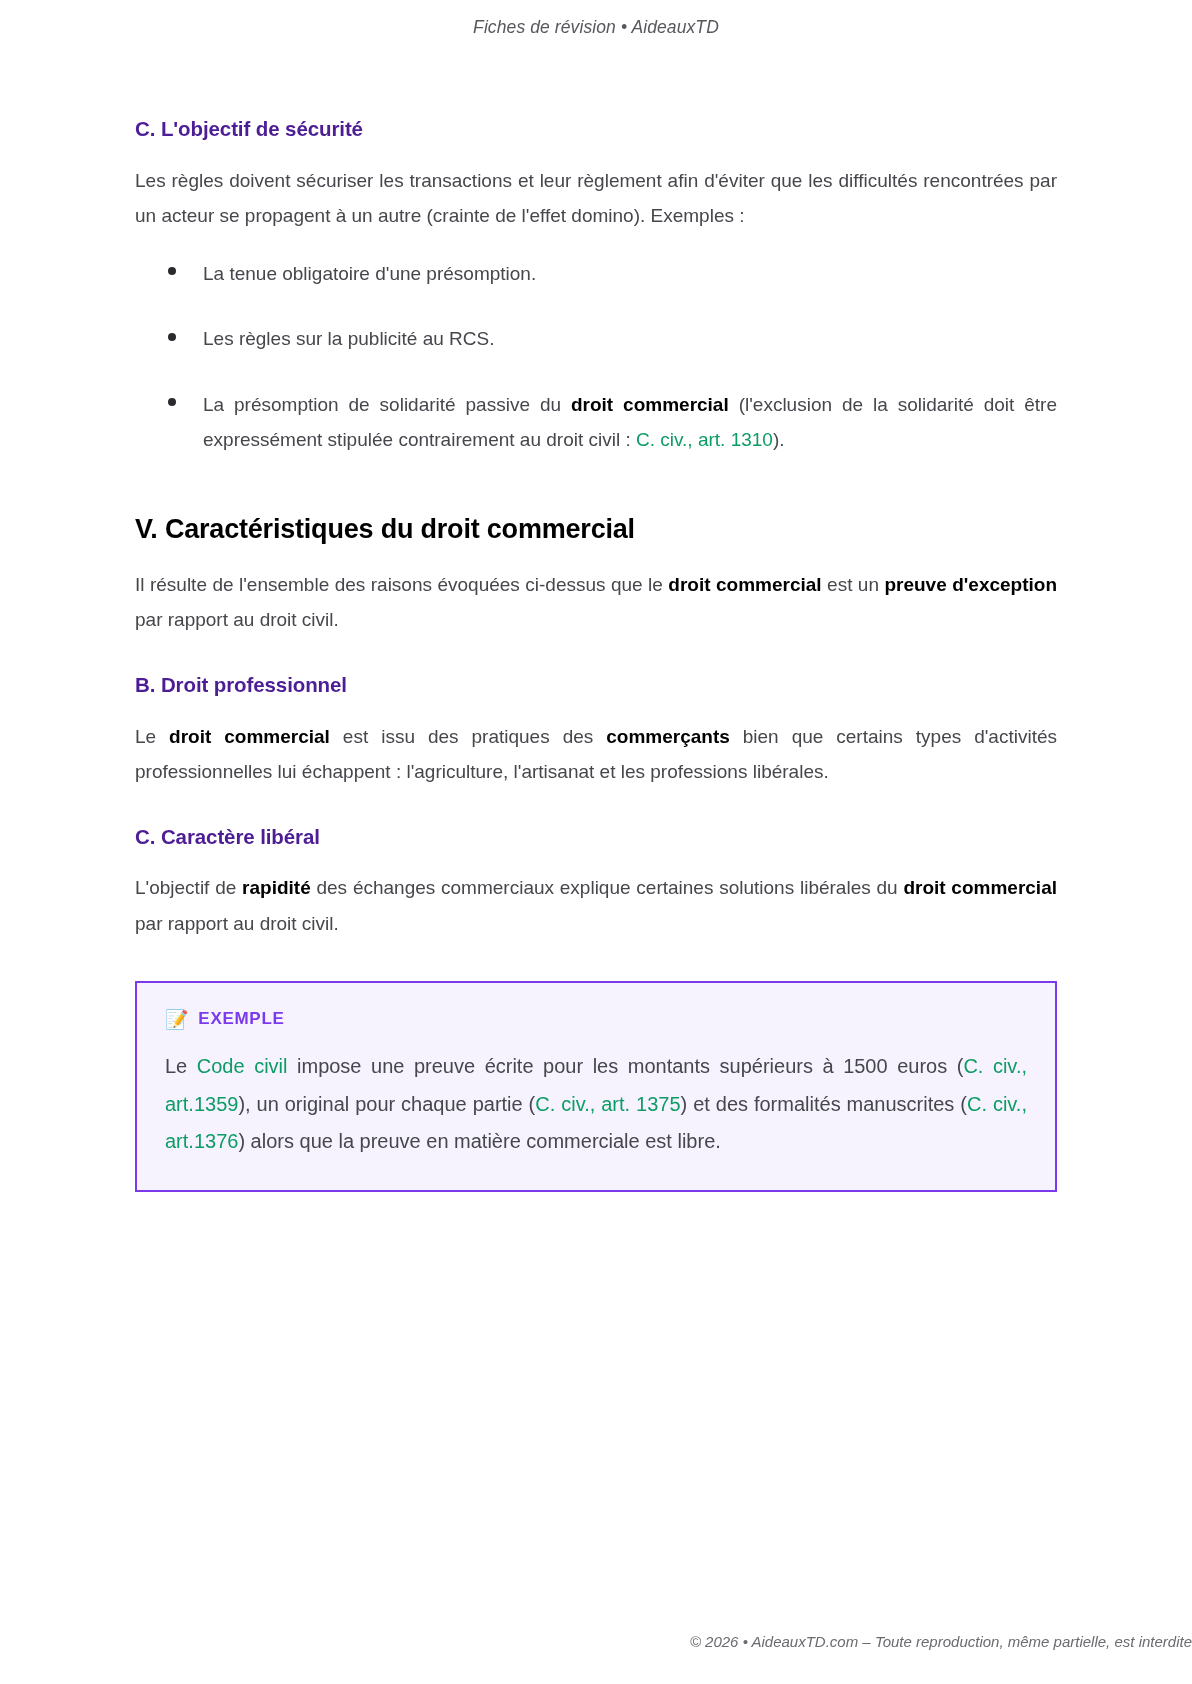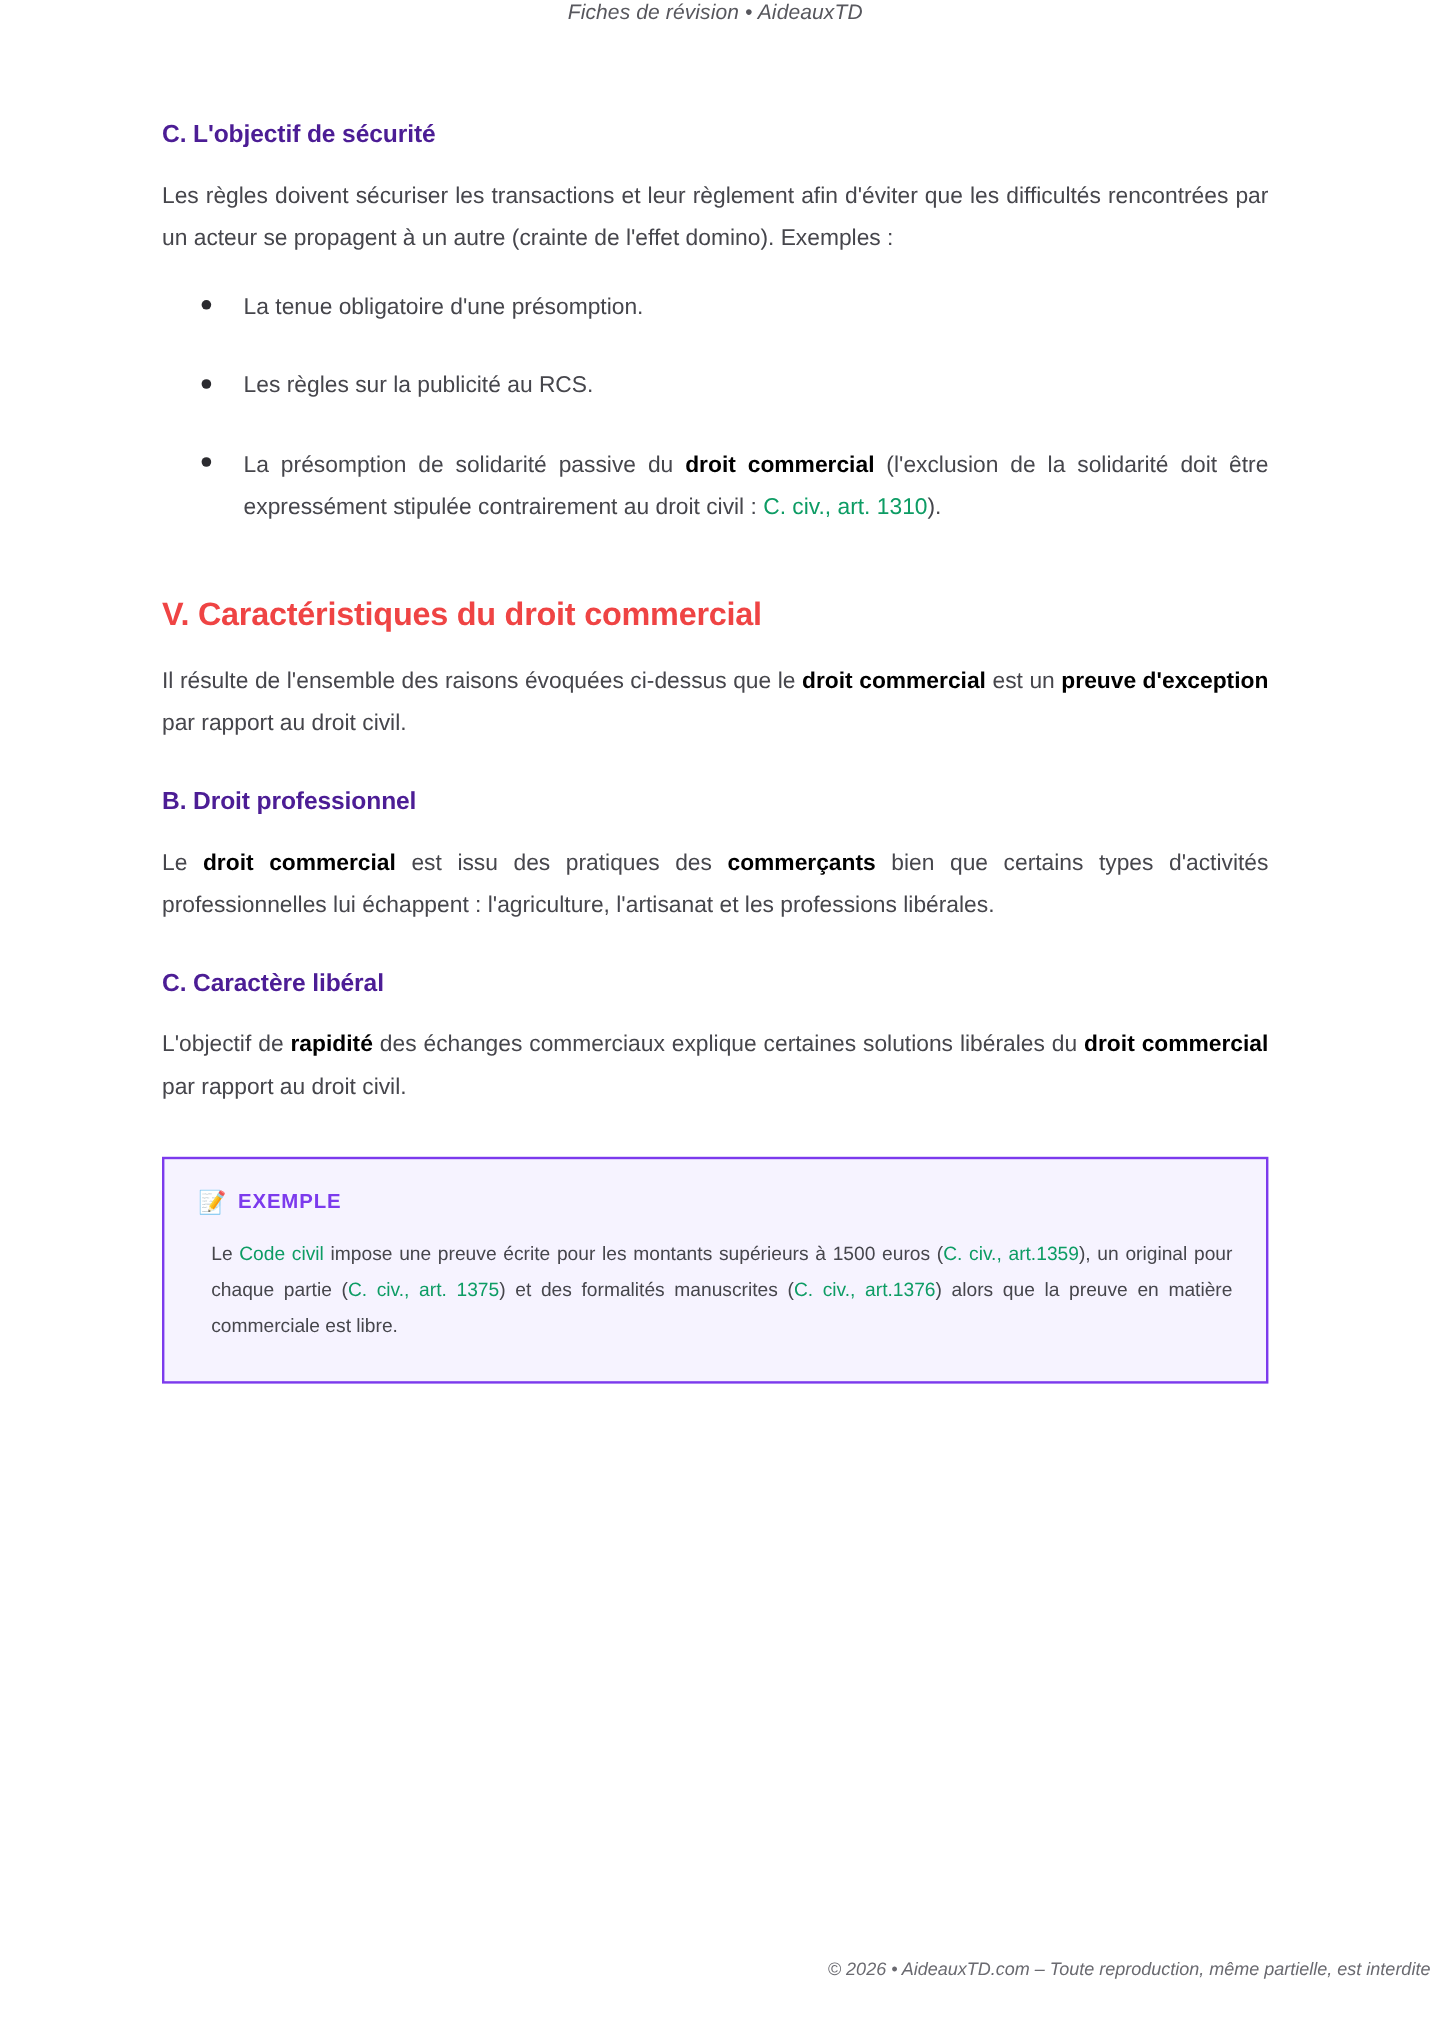--- a/index.html
+++ b/index.html
@@ -22,30 +22,31 @@
     position: relative;
     display: flex;
     flex-direction: column;
   }
   .running-header {
     text-align: center;
     font-style: italic;
     font-size: 17.5px;
     color: #57575d;
     letter-spacing: 0.1px;
+    margin-top: 17px;
   }
   .content {
     padding: 0 135px 0 135px;
     margin-top: 78px;
     flex: 1 1 auto;
   }
   h2.section-title {
     font-size: 27px;
     font-weight: bold;
-    color: #ef4444;
+    color: #000000;
     margin: 54px 0 0 0;
     letter-spacing: -0.2px;
     line-height: 1.3;
   }
   h3.sub-title {
     font-size: 20.5px;
     font-weight: bold;
     color: #4c1d95;
     margin: 34px 0 0 0;
     letter-spacing: -0.1px;
@@ -108,24 +109,24 @@
     font-size: 17px;
     font-weight: bold;
     letter-spacing: 0.7px;
     color: #7c3aed;
   }
   .callout-label .emoji {
     font-size: 19px;
     line-height: 1;
   }
   .callout p {
-    font-size: 16px;
+    font-size: 20px;
     line-height: 1.87;
     text-align: justify;
-    margin: 19px 0 0 11px;
+    margin: 19px 0 0 0;
     color: #46464c;
   }
   .running-footer {
     text-align: right;
     font-style: italic;
     font-size: 15px;
     color: #6a6a70;
     padding-bottom: 34px;
     margin-top: auto;
   }

